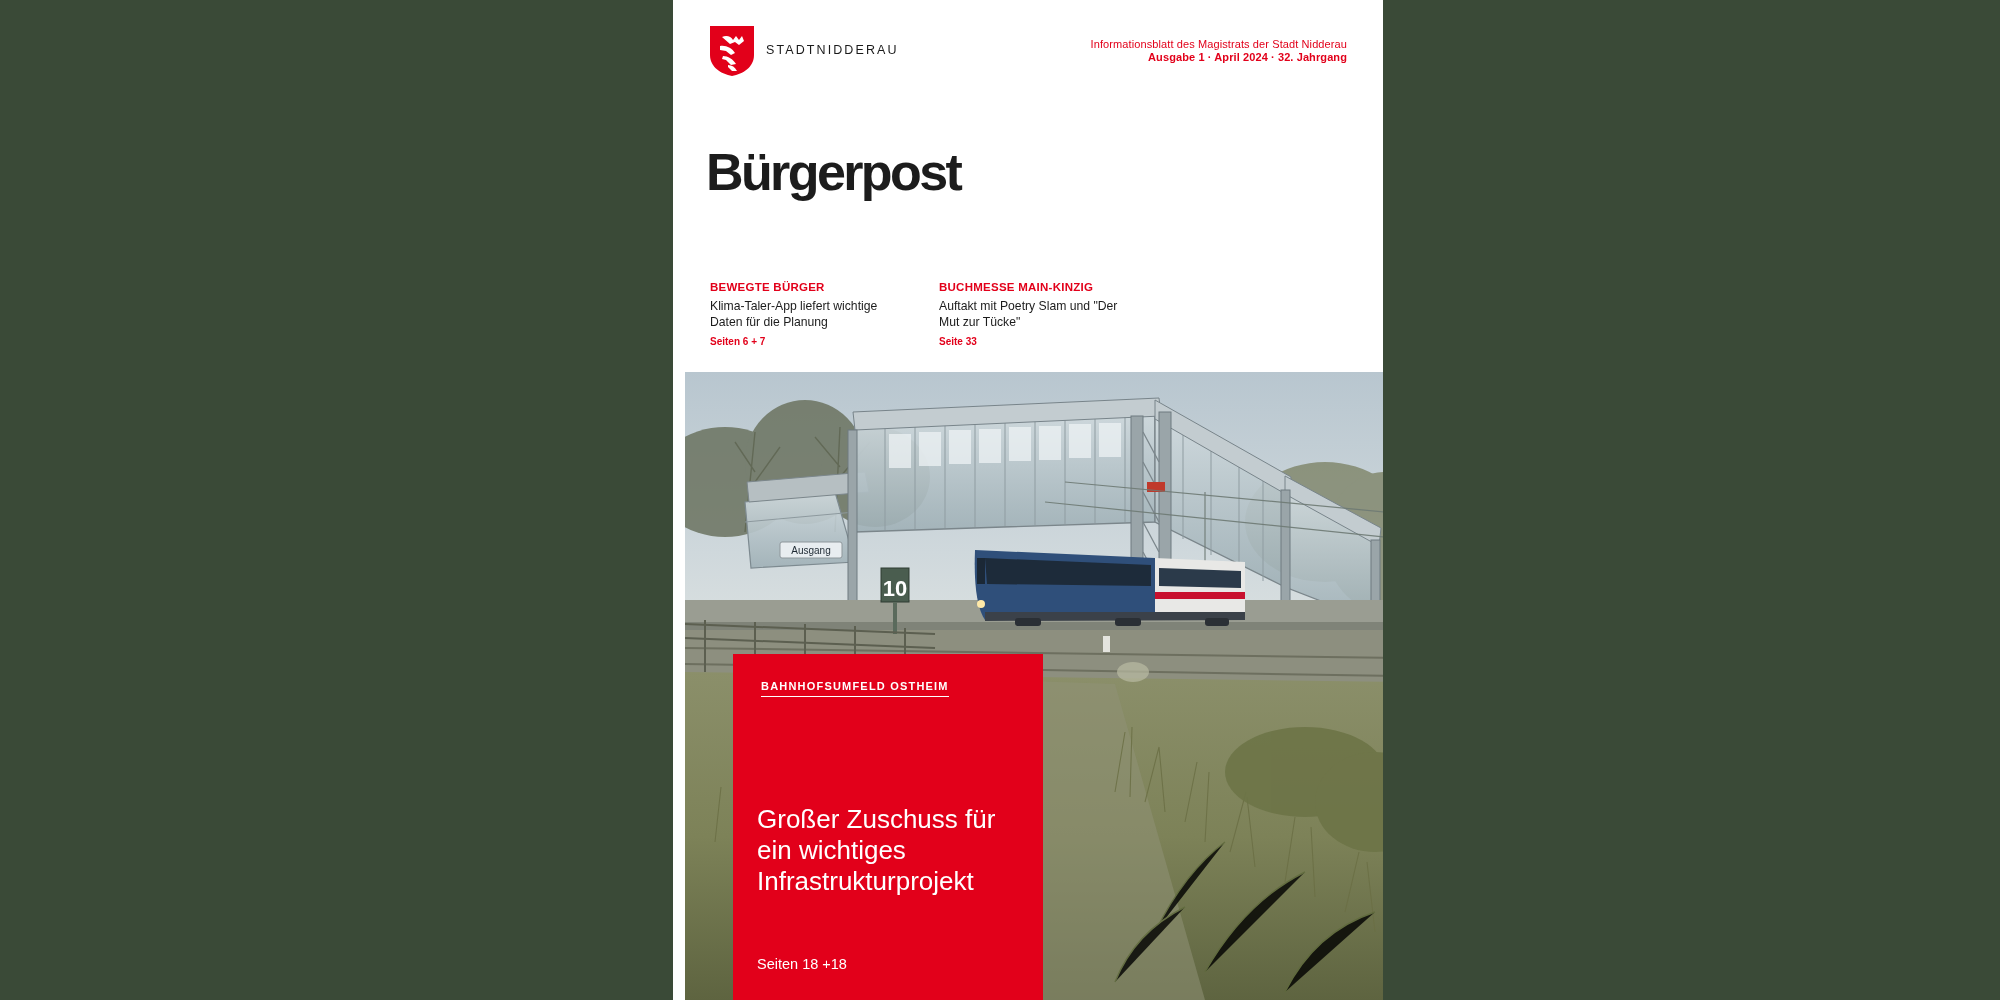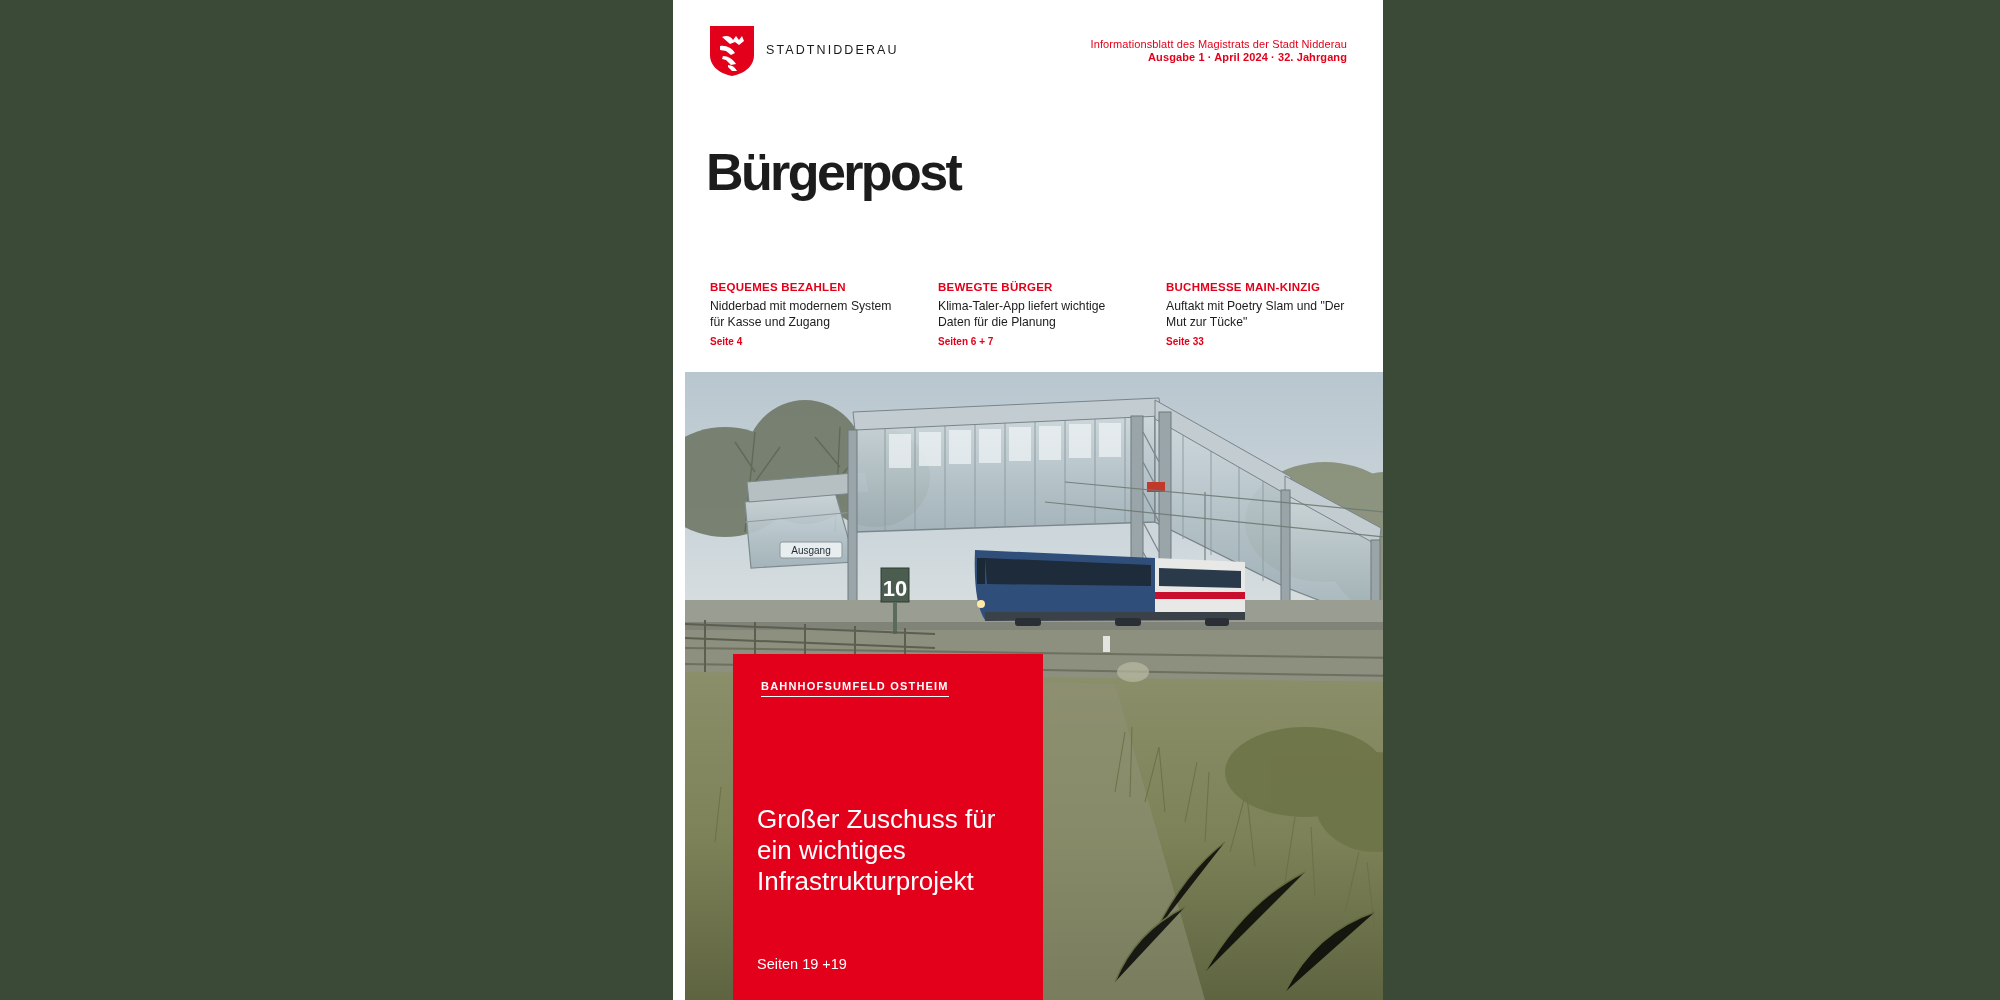--- a/index.html
+++ b/index.html
@@ -176,25 +176,20 @@
       </div>
 
       <div id="issue-info">
         <div class="line1">Informationsblatt des Magistrats der Stadt Nidderau</div>
         <div class="line2">Ausgabe 1 · April 2024 · 32. Jahrgang</div>
       </div>
 
       <div id="title">Bürgerpost</div>
 
       <div id="teasers">
-        <div class="teaser">
-          <div class="kicker">BEQUEMES BEZAHLEN</div>
-          <div class="sub">Nidderbad mit modernem System für Kasse und Zugang</div>
-          <div class="pages">Seite 4</div>
-        </div>
         <div class="teaser">
           <div class="kicker">BEWEGTE BÜRGER</div>
           <div class="sub">Klima-Taler-App liefert wichtige Daten für die Planung</div>
           <div class="pages">Seiten 6 + 7</div>
         </div>
         <div class="teaser">
           <div class="kicker">BUCHMESSE MAIN-KINZIG</div>
           <div class="sub">Auftakt mit Poetry Slam und "Der Mut zur Tücke"</div>
           <div class="pages">Seite 33</div>
         </div>
@@ -368,17 +363,17 @@
         </g>
 
         <rect x="418" y="264" width="7" height="16" fill="#e4e4de"></rect>
         <ellipse cx="448" cy="300" rx="16" ry="10" fill="#b9bba3" opacity="0.7"></ellipse>
       </svg>
     </div>
 
     <div id="cover-box">
       <span class="label">BAHNHOFSUMFELD OSTHEIM</span>
       <div class="headline">Großer Zuschuss für ein wichtiges Infrastrukturprojekt</div>
-      <div class="pages">Seiten 19 +19</div>
+      <div class="pages">Seiten 18 +18</div>
     </div>
 
   </div>
 </div>
 
 </body></html>

